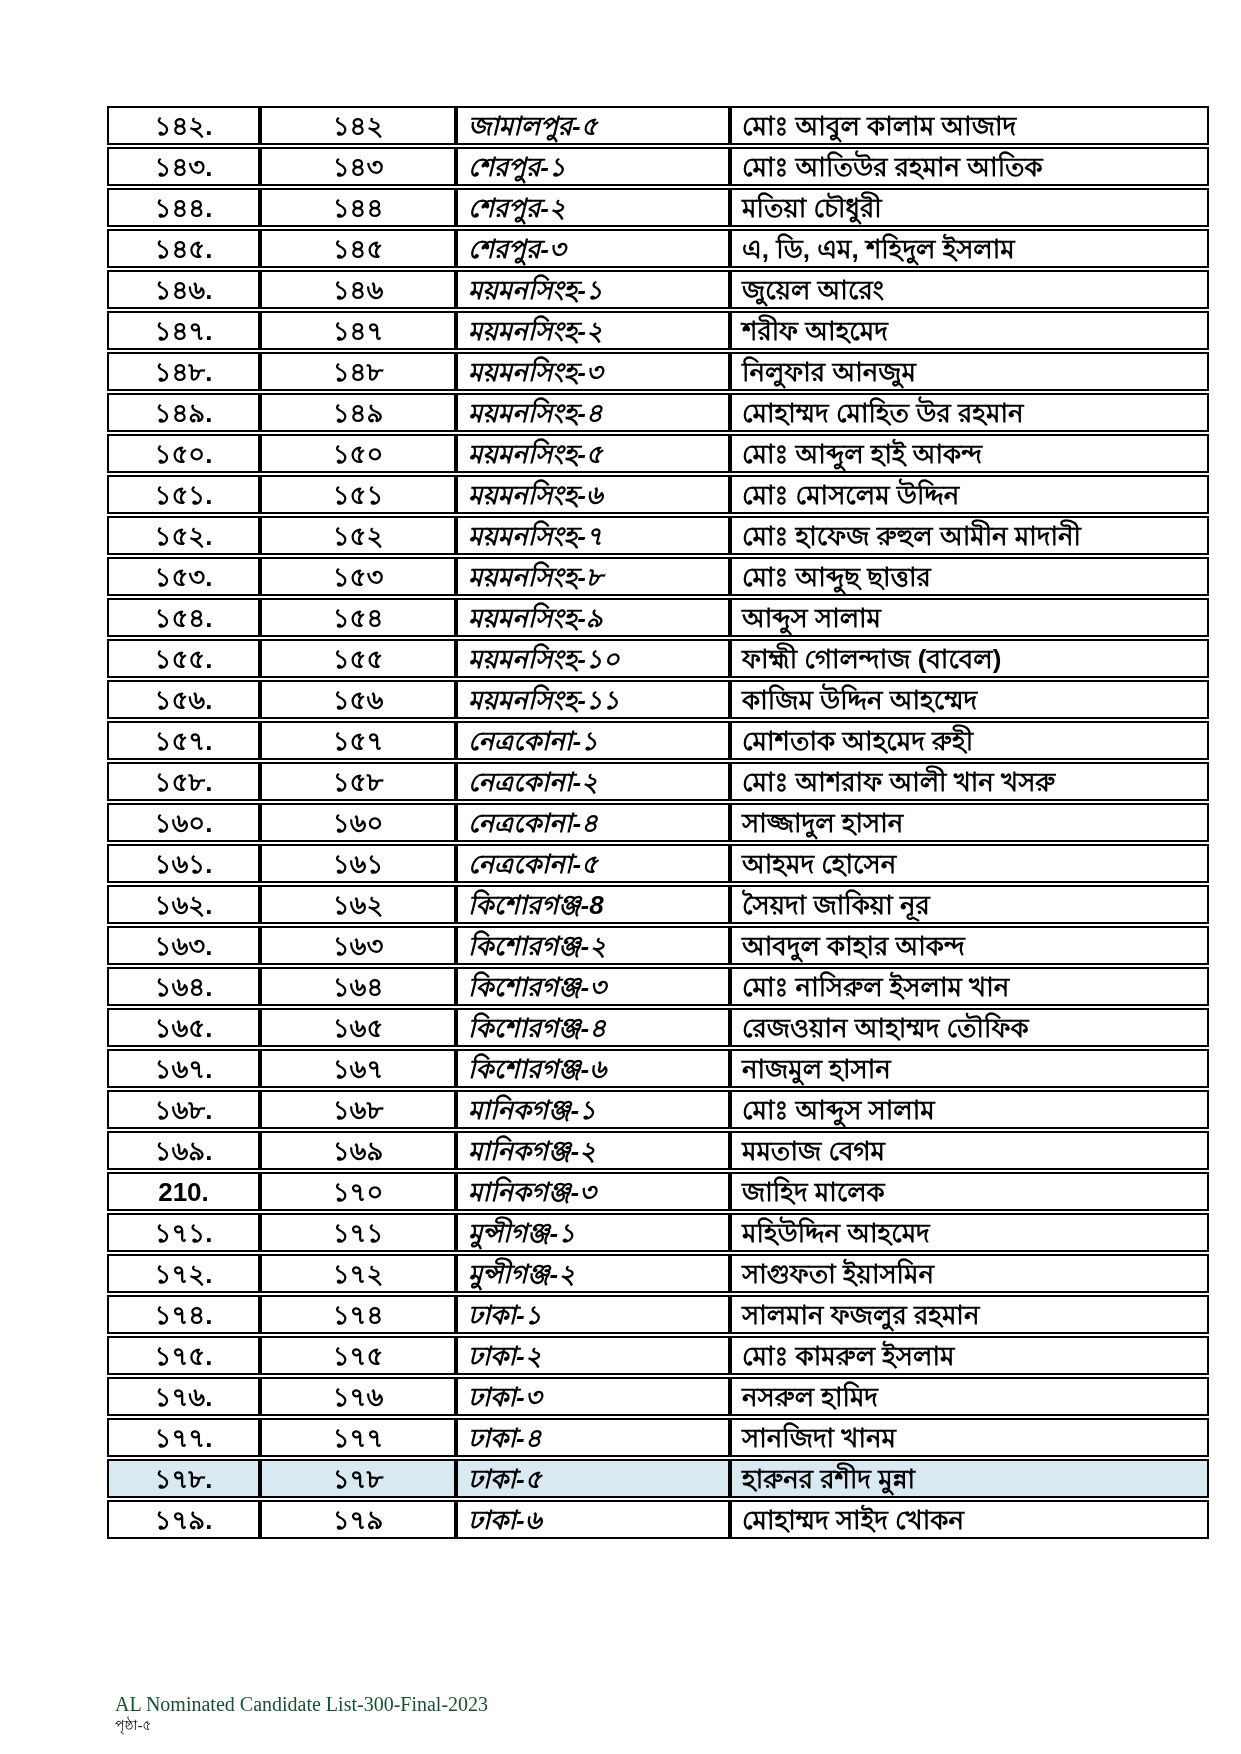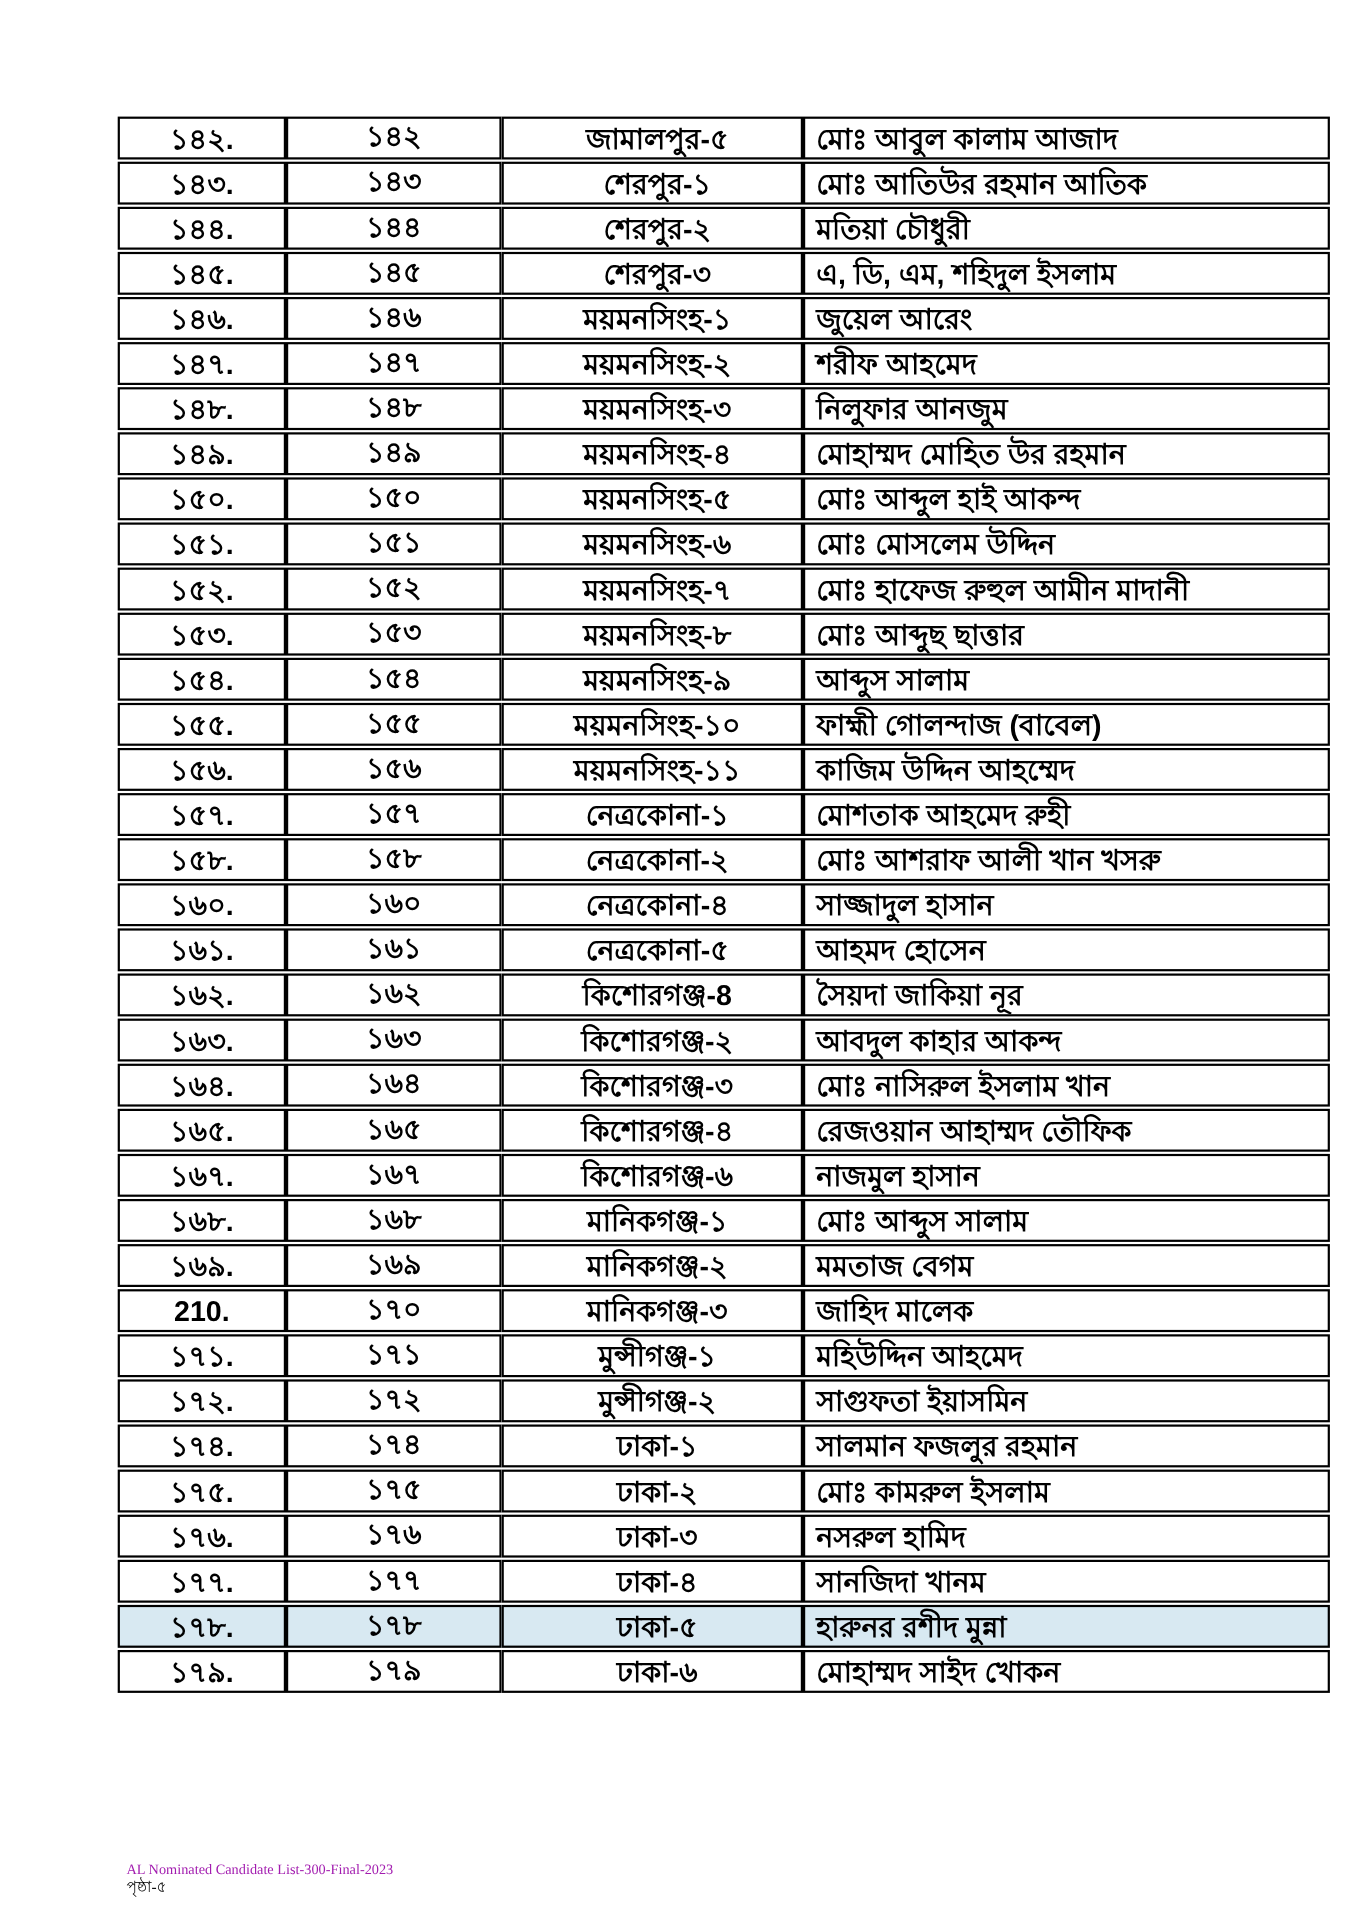--- a/index.html
+++ b/index.html
@@ -31,33 +31,33 @@
     font-weight: bold;
     font-size: 26px;
     color: #000000;
     white-space: nowrap;
     overflow: hidden;
     vertical-align: middle;
     background: #ffffff;
     line-height: 1;
   }
   td.col-serial   { text-align: center; }
-  td.col-number   { text-align: center; font-family: Liberation Mono, monospace; }
-  td.col-constituency { text-align: center; padding-left: 10px; }
+  td.col-number   { text-align: center; }
+  td.col-constituency { text-align: left; padding-left: 10px; font-style: italic; }
   td.col-candidate    { text-align: left; padding-left: 10px; }
   tr.highlighted td { background: var(--hl, #d8e9f2); }
   .footer {
     position: absolute;
     left: 115px;
     top: 1692px;
   }
   .footer-title {
     font-family: "Liberation Serif", serif;
-    font-size: 13px;
-    color: #a21caf;
+    font-size: 20px;
+    color: #14532d;
     line-height: 1.25;
   }
   .footer-page {
     font-family: "Liberation Serif", serif;
     font-size: 14px;
     color: #000000;
     line-height: 1.3;
   }
 </style>
 </head>

